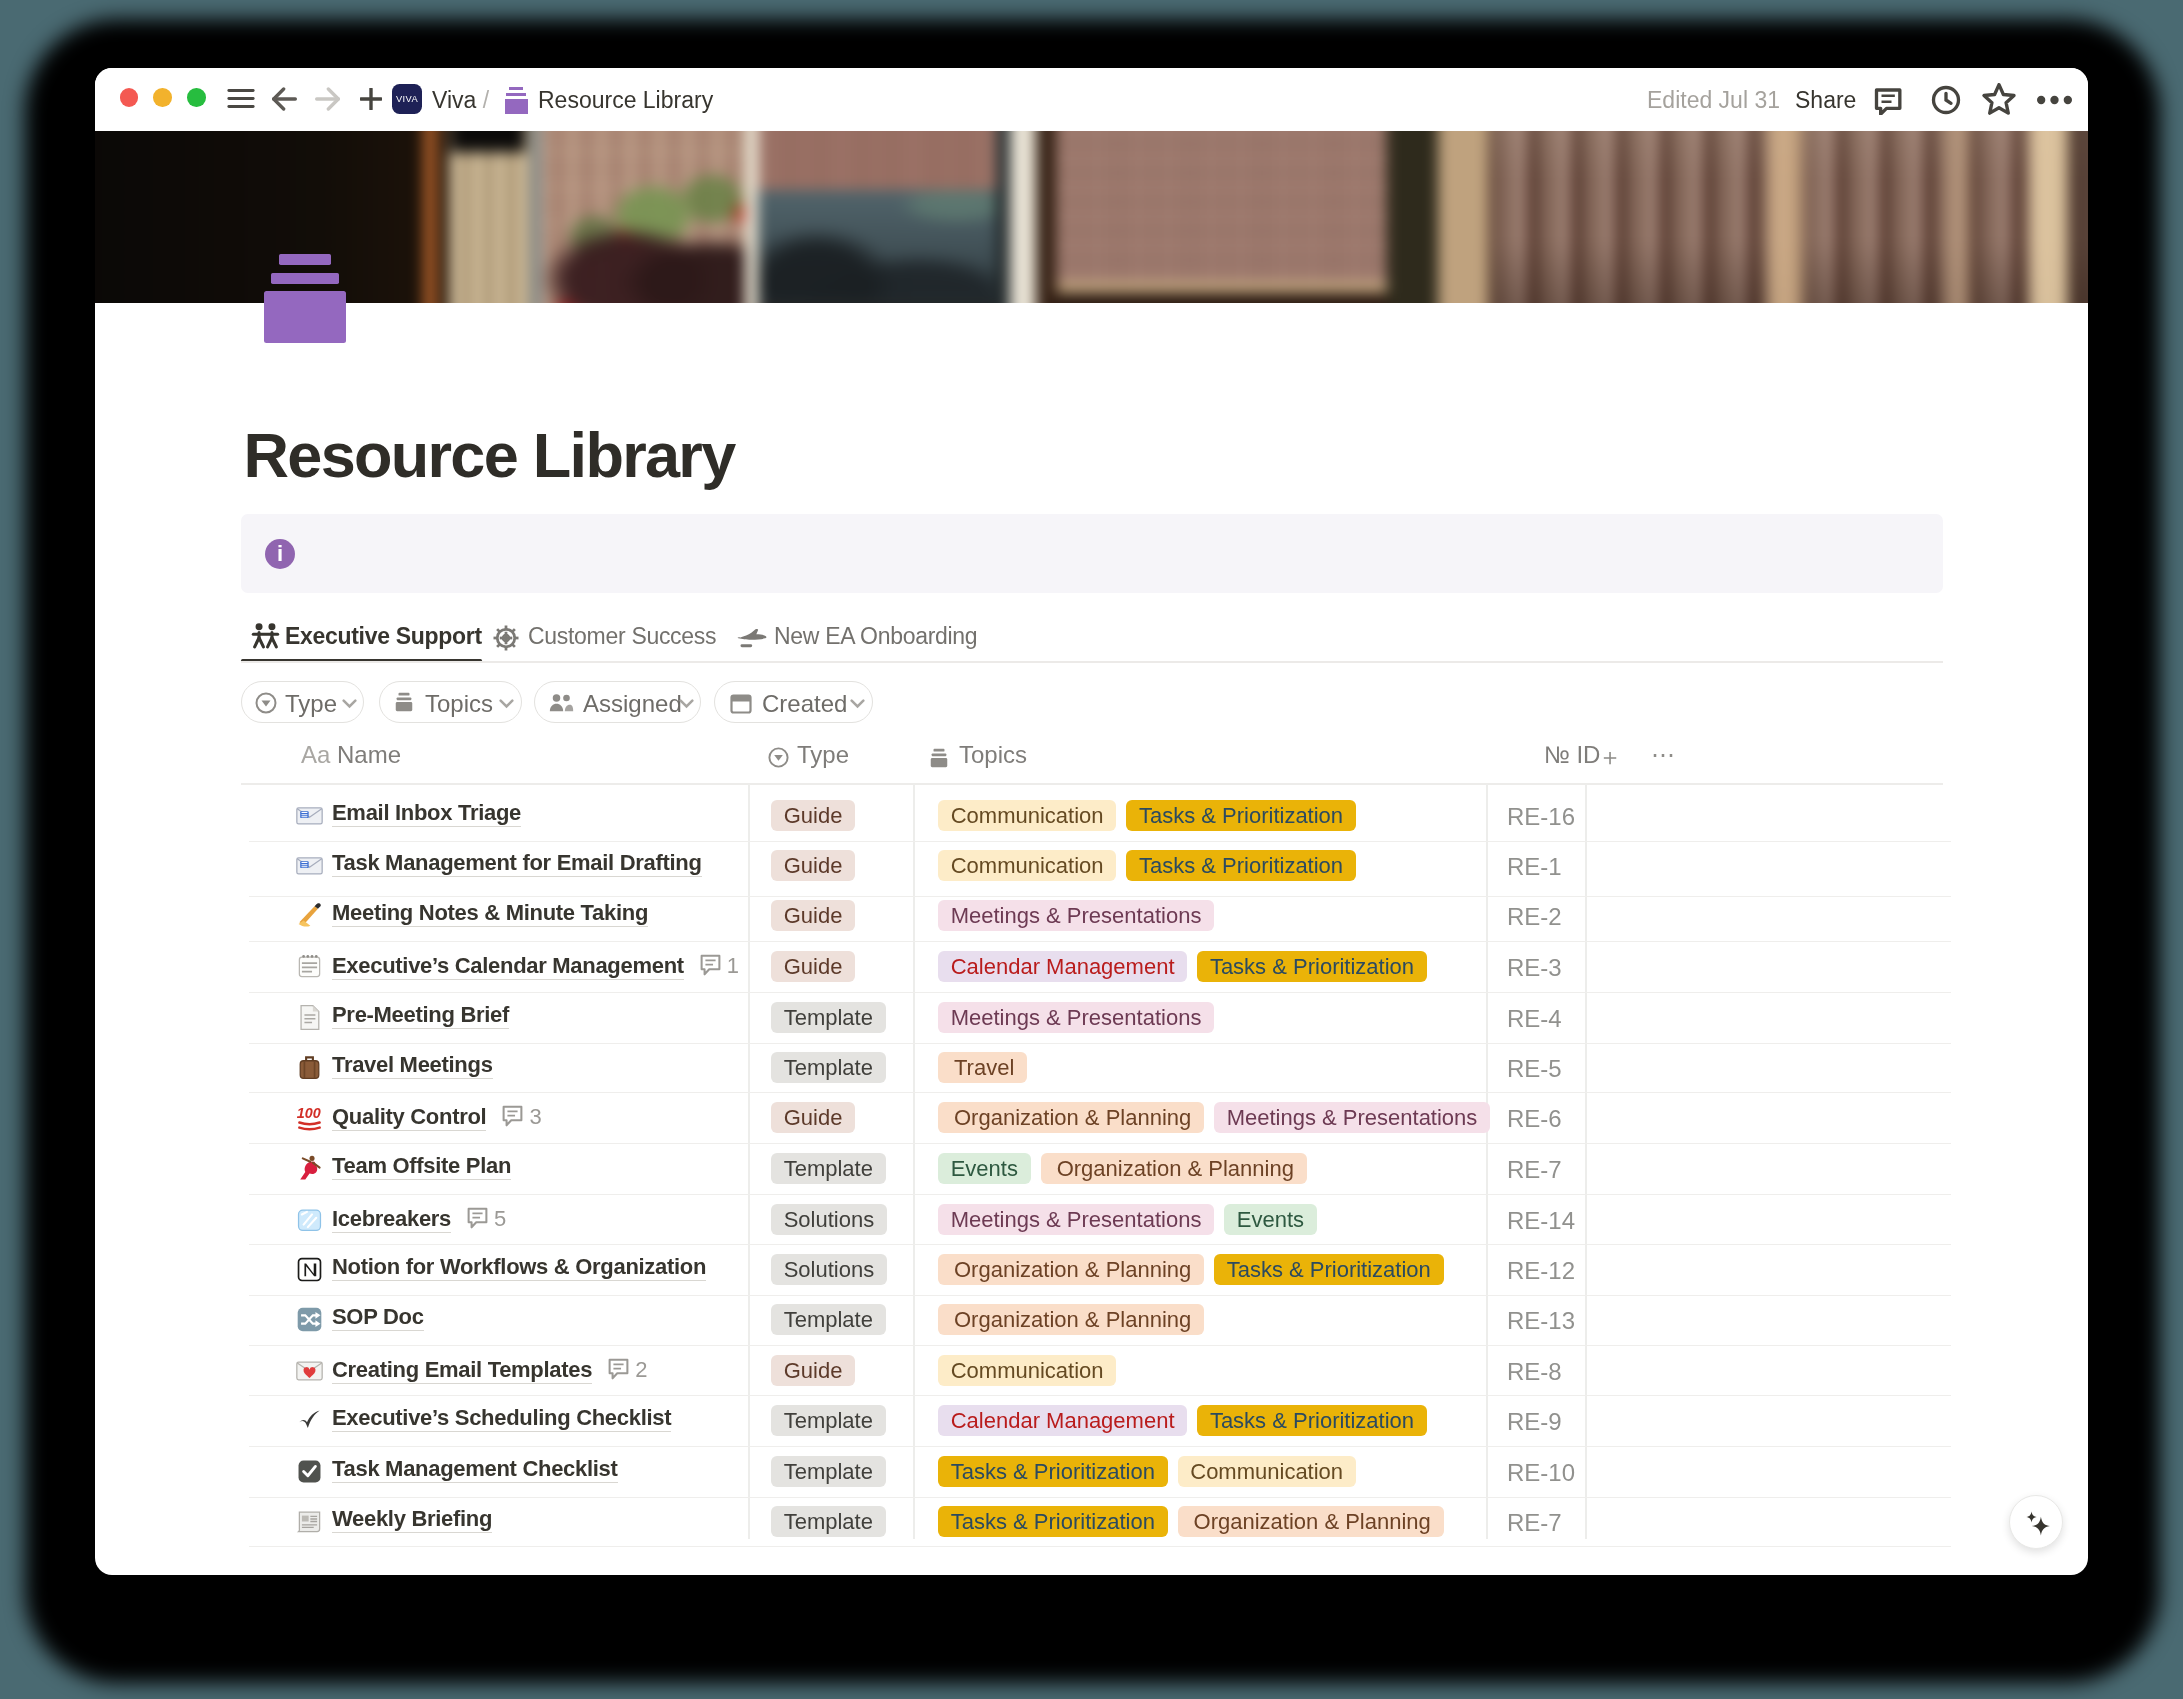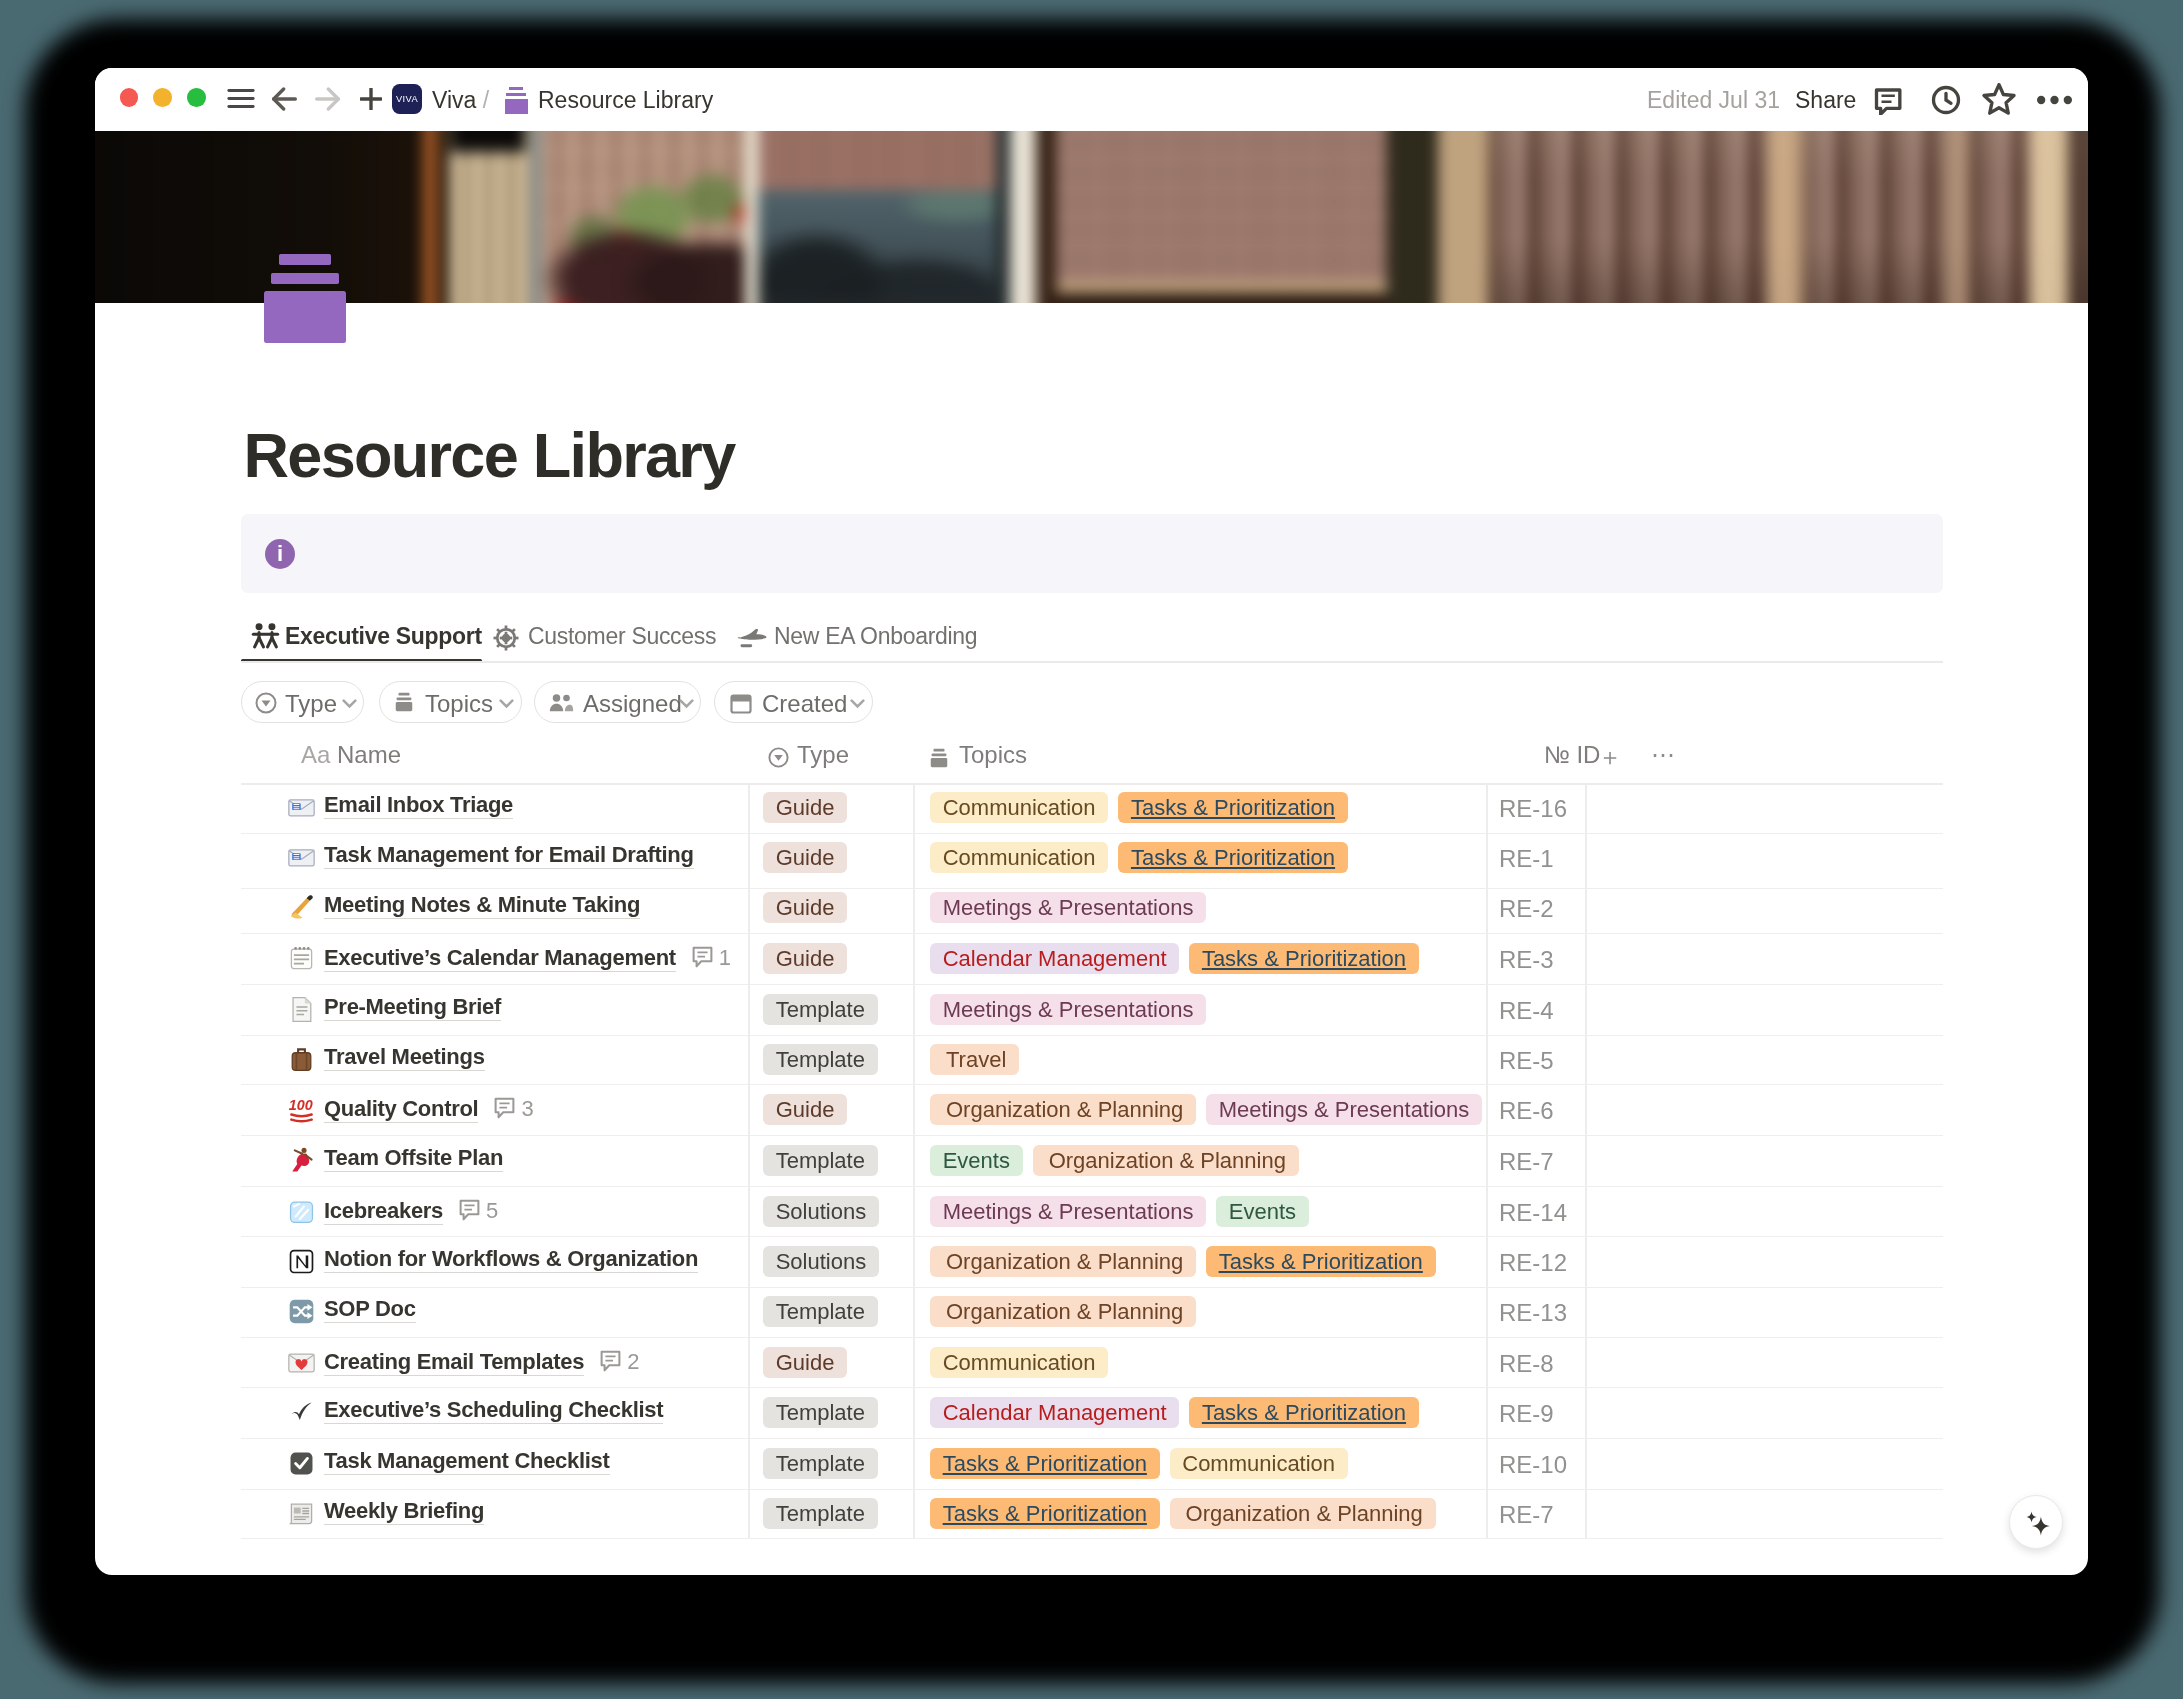--- a/index.html
+++ b/index.html
@@ -50,29 +50,29 @@
   .tabdiv { position:absolute; left:0; top:52px; width:1702px; height:1.7px; background:#eceae8; }
 
   
   .chip { position:absolute; top:613px; height:42px; border:1.7px solid #e3e2df; border-radius:22px; color:#6e6c68; font-size:24px; }
   .chip span { position:absolute; top:7.6px; }
 
   
   .thead { position:absolute; font-size:24px; color:#7f7d7a; top:673px; }
   .hdiv { position:absolute; left:0; top:715px; width:1702px; height:1.7px; background:#edecea; }
   .vline { position:absolute; top:716px; width:1.7px; height:755px; background:#ededeb; }
-  .row { position:absolute; left:0; width:1702px; height:51px; border-bottom:1.7px solid #efeeec; }
+  .row { position:absolute; left:8px; width:1702px; height:51px; border-bottom:1.7px solid #efeeec;margin-top:8px; }
   .remoji { position:absolute; left:47px; top:11px; width:27px; height:27px; }
   .tag { position:absolute; top:9.3px; height:31px; border-radius:6px; font-size:22px; line-height:31px; padding:0 12.7px; white-space:nowrap; }
   .rid { position:absolute; left:1258px; top:12px; font-size:24px; color:#91918e; }
 
   .t-guide { background:#eee0da; color:#5d3a2a; }
   .t-gray  { background:#e4e3e0; color:#41403c; }
   .t-yellow{ background:#fdecc8; color:#654a22; }
-  .t-blue  { background:#fdba74; color:#2b4a60;text-decoration:underline; }
+  .t-blue  { background:#eab308; color:#2b4a60; }
   .t-pink  { background:#f5e0e9; color:#6d3a53; }
   .t-purple{ background:#e8deee; color:#b91c1c; }
   .t-orange{ background:#fadec9; color:#6d4225;padding-left:16px; }
   .t-green { background:#dbeddb; color:#2e5940; }
 
   .sparkle { position:absolute; left:1914px; top:1427px; width:54px; height:54px; border-radius:50%; background:#fff; border:1.7px solid #e8e8e6; box-shadow:0 3.4px 8.5px rgba(0,0,0,.12); }
 </style>
 </head>
 <body>
   <div class="shadow"></div>

